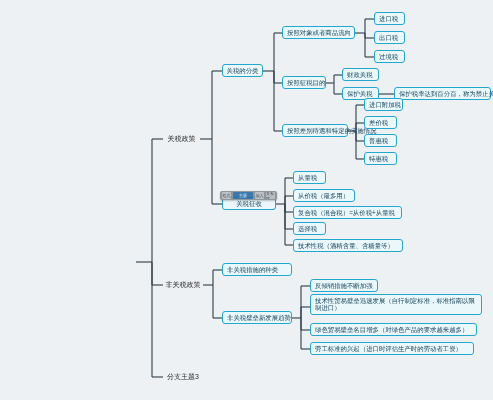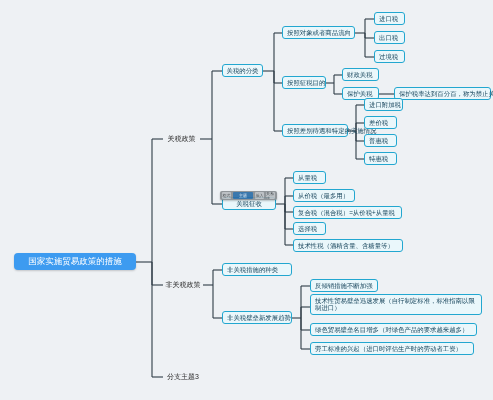--- a/index.html
+++ b/index.html
@@ -159,21 +159,20 @@
       <path d="M301 318 V307"></path>
       <path d="M301 318 V330"></path>
       <path d="M301 318 V349"></path>
       <path d="M301 286 H310"></path>
       <path d="M301 307 H310"></path>
       <path d="M301 330 H310"></path>
       <path d="M301 349 H310"></path>
     </g>
   </svg>
 
-  <div class="node root" style="left:14px;top:253px;width:122px;">国家实施贸易政策的措施</div>
 
   <div class="node plain" style="left:163px;top:132px;width:37px;">关税政策</div>
 
   <div class="node plain" style="left:163px;top:278px;width:40px;">非关税政策</div>
 
   <div class="node plain" style="left:163px;top:370px;width:40px;">分支主题3</div>
 
   <div class="node boxed" style="left:222px;top:64px;width:41px;justify-content:center;">关税的分类</div>
 
   <div class="node boxed" style="left:222px;top:197px;width:54px;justify-content:center;">关税征收</div>

